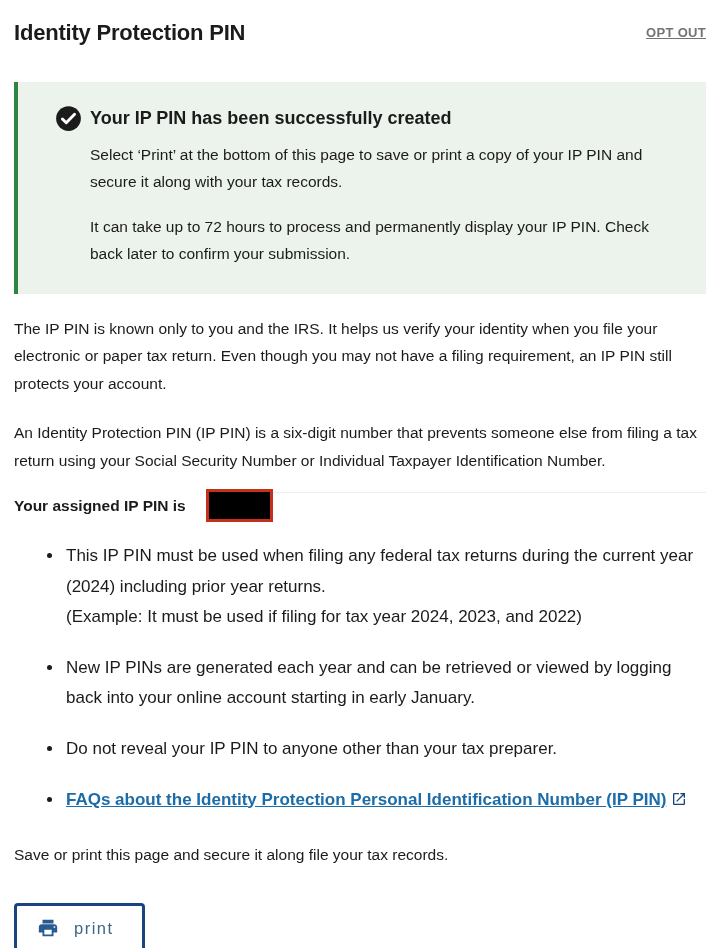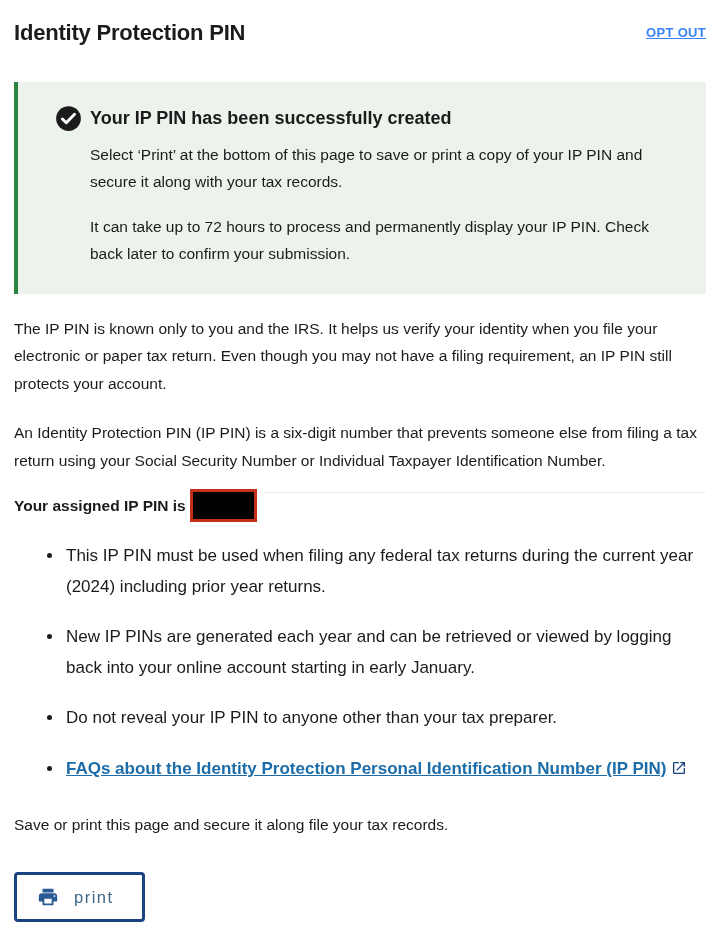--- a/index.html
+++ b/index.html
@@ -25,21 +25,21 @@
     font-size: 22px;
     font-weight: 700;
     margin: 0;
     letter-spacing: -0.2px;
     text-align: center;
   }
   .optout-link {
     font-size: 13px;
     font-weight: 700;
     letter-spacing: 0.3px;
-    color: #3b82f6;
+    color: #737373;
     text-decoration: underline;
     margin-top: 5px;
     cursor: pointer;
     text-align: right;
   }
 
   
   .alert-success {
     margin-top: 36px;
     background: #ecf3ec;
@@ -82,21 +82,21 @@
     align-items: center;
     height: 34px;
   }
   .pin-label {
     font-size: 15.5px;
     font-weight: 700;
     white-space: nowrap;
     position: relative;
     z-index: 1;
     background: #ffffff;
-    padding-right: 4px;
+    padding-right: 20px;
   }
   .pin-redaction {
     width: 67px;
     height: 33px;
     background: #000000;
     border: 3px solid #c5301c;
     position: relative;
     z-index: 1;
   }
   .pin-rule {
@@ -188,20 +188,21 @@
   <div class="pin-row">
     <span class="pin-label">Your assigned IP PIN is</span>
     <span class="pin-redaction"></span>
     <span class="pin-rule"></span>
   </div>
 
   
   <ul class="pin-list">
     <li>
       <div>This IP PIN must be used when filing any federal tax returns during the current year (2024) including prior year returns.</div>
+      <div>(Example: It must be used if filing for tax year 2024, 2023, and 2022)</div>
     </li>
     <li>
       <div>New IP PINs are generated each year and can be retrieved or viewed by logging back into your online account starting in early January.</div>
     </li>
     <li>
       <div>Do not reveal your IP PIN to anyone other than your tax preparer.</div>
     </li>
     <li>
       <a class="faq-link">FAQs about the Identity Protection Personal Identification Number (IP PIN)</a><span class="ext-icon"><svg width="16" height="16" viewBox="0 0 24 24">
             <path fill="#1a4480" d="M19 19H5V5h7V3H5c-1.11 0-2 .9-2 2v14c0 1.1.89 2 2 2h14c1.1 0 2-.9 2-2v-7h-2v7zM14 3v2h3.59l-9.83 9.83 1.41 1.41L19 6.41V10h2V3h-7z"></path>

